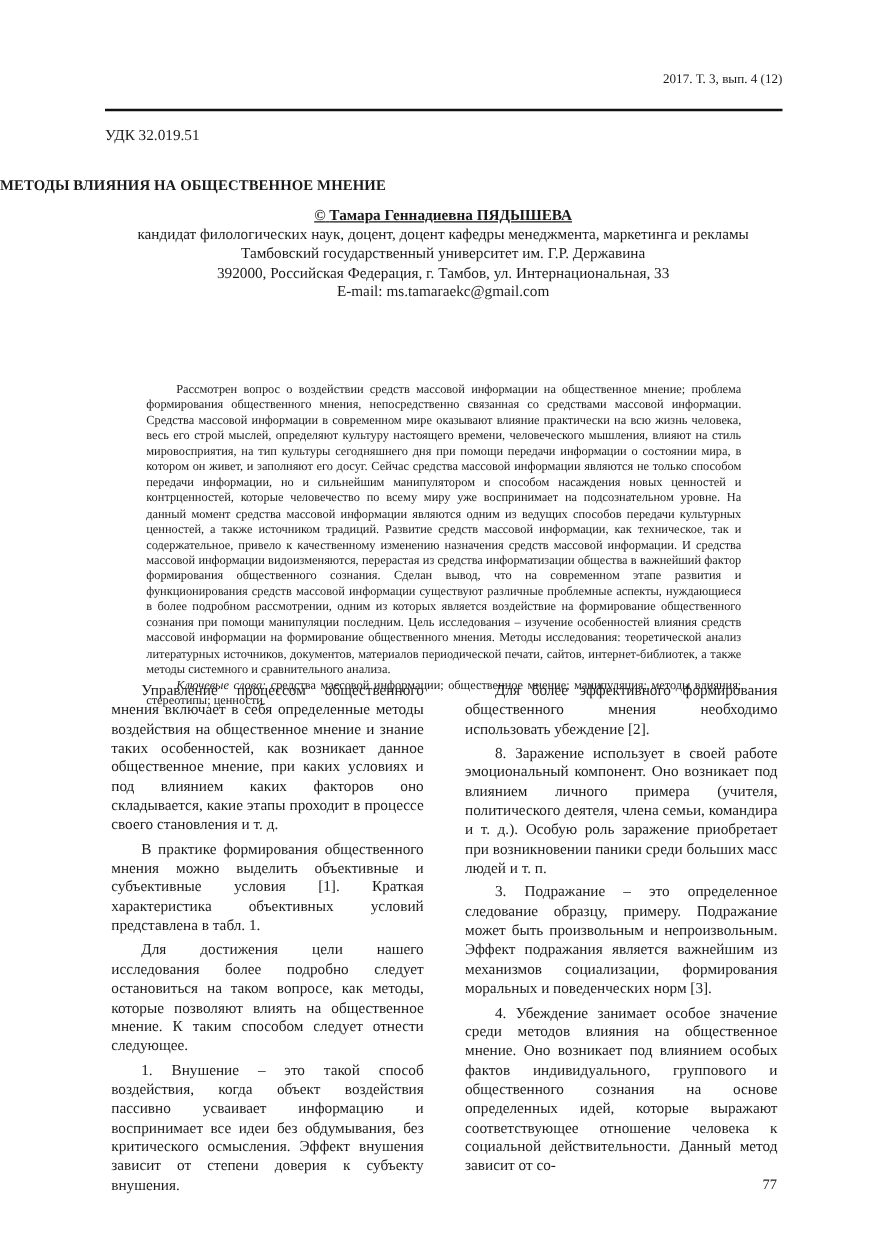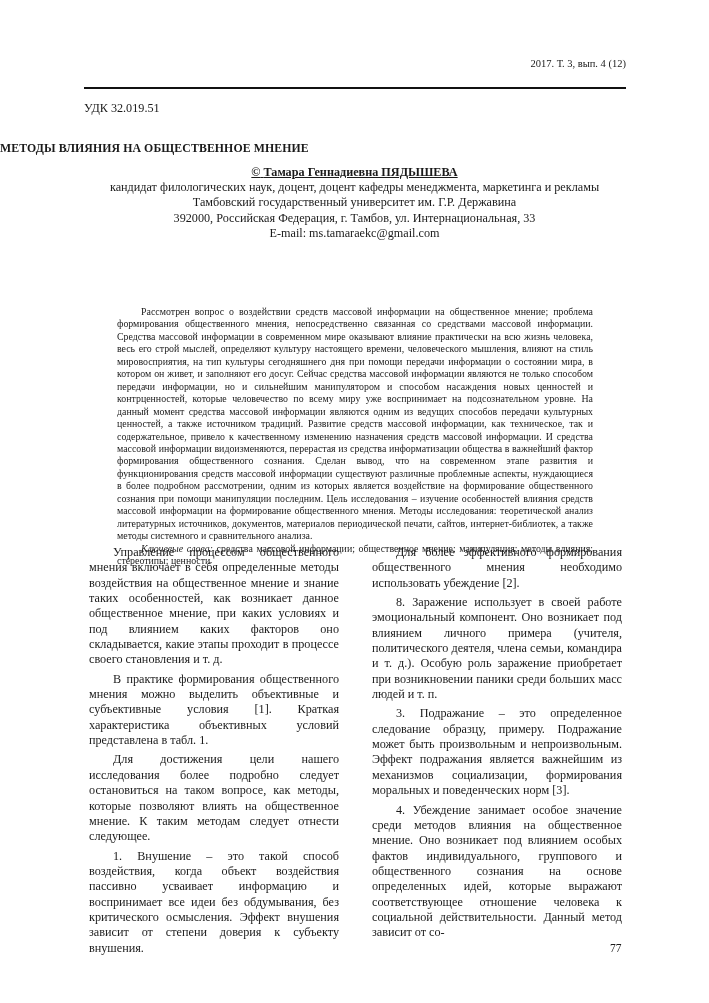--- a/index.html
+++ b/index.html
@@ -56,21 +56,21 @@
   </div>
 
   <div class="abstract">
     <p>Рассмотрен вопрос о воздействии средств массовой информации на общественное мнение; проблема формирования общественного мнения, непосредственно связанная со средствами массовой информации. Средства массовой информации в современном мире оказывают влияние практически на всю жизнь человека, весь его строй мыслей, определяют культуру настоящего времени, человеческого мышления, влияют на стиль мировосприятия, на тип культуры сегодняшнего дня при помощи передачи информации о состоянии мира, в котором он живет, и заполняют его досуг. Сейчас средства массовой информации являются не только способом передачи информации, но и сильнейшим манипулятором и способом насаждения новых ценностей и контрценностей, которые человечество по всему миру уже воспринимает на подсознательном уровне. На данный момент средства массовой информации являются одним из ведущих способов передачи культурных ценностей, а также источником традиций. Развитие средств массовой информации, как техническое, так и содержательное, привело к качественному изменению назначения средств массовой информации. И средства массовой информации видоизменяются, перерастая из средства информатизации общества в важнейший фактор формирования общественного сознания. Сделан вывод, что на современном этапе развития и функционирования средств массовой информации существуют различные проблемные аспекты, нуждающиеся в более подробном рассмотрении, одним из которых является воздействие на формирование общественного сознания при помощи манипуляции последним. Цель исследования – изучение особенностей влияния средств массовой информации на формирование общественного мнения. Методы исследования: теоретической анализ литературных источников, документов, материалов периодической печати, сайтов, интернет-библиотек, а также методы системного и сравнительного анализа.</p>
     <p><span class="kw-label">Ключевые слова:</span> <span>средства массовой информации; общественное мнение; манипуляция; методы влияния; стереотипы; ценности</span></p>
   </div>
 
   <div class="col left">
     <p>Управление процессом общественного мнения включает в себя определенные методы воздействия на общественное мнение и знание таких особенностей, как возникает данное общественное мнение, при каких условиях и под влиянием каких факторов оно складывается, какие этапы проходит в процессе своего становления и т. д.</p>
     <p>В практике формирования общественного мнения можно выделить объективные и субъективные условия [1]. Краткая характеристика объективных условий представлена в табл. 1.</p>
-    <p>Для достижения цели нашего исследования более подробно следует остановиться на таком вопросе, как методы, которые позволяют влиять на общественное мнение. К таким методам следует отнести следующее.</p>
+    <p>Для достижения цели нашего исследования более подробно следует остановиться на таком вопросе, как методы, которые позволяют влиять на общественное мнение. К таким способом следует отнести следующее.</p>
     <p>1.  Внушение – это такой способ воздействия, когда объект воздействия пассивно усваивает информацию и воспринимает все идеи без обдумывания, без критического осмысления. Эффект внушения зависит от степени доверия к субъекту внушения.</p>
   </div>
 
   <div class="col right">
     <p>Для более эффективного формирования общественного мнения необходимо использовать убеждение [2].</p>
     <p>8.  Заражение использует в своей работе эмоциональный компонент. Оно возникает под влиянием личного примера (учителя, политического деятеля, члена семьи, командира и т. д.). Особую роль заражение приобретает при возникновении паники среди больших масс людей и т. п.</p>
     <p>3.  Подражание – это определенное следование образцу, примеру. Подражание может быть произвольным и непроизвольным. Эффект подражания является важнейшим из механизмов социализации, формирования моральных и поведенческих норм [3].</p>
     <p>4.  Убеждение занимает особое значение среди методов влияния на общественное мнение. Оно возникает под влиянием особых фактов индивидуального, группового и общественного сознания на основе определенных идей, которые выражают соответствующее отношение человека к социальной действительности. Данный метод зависит от со-</p>
   </div>
 

